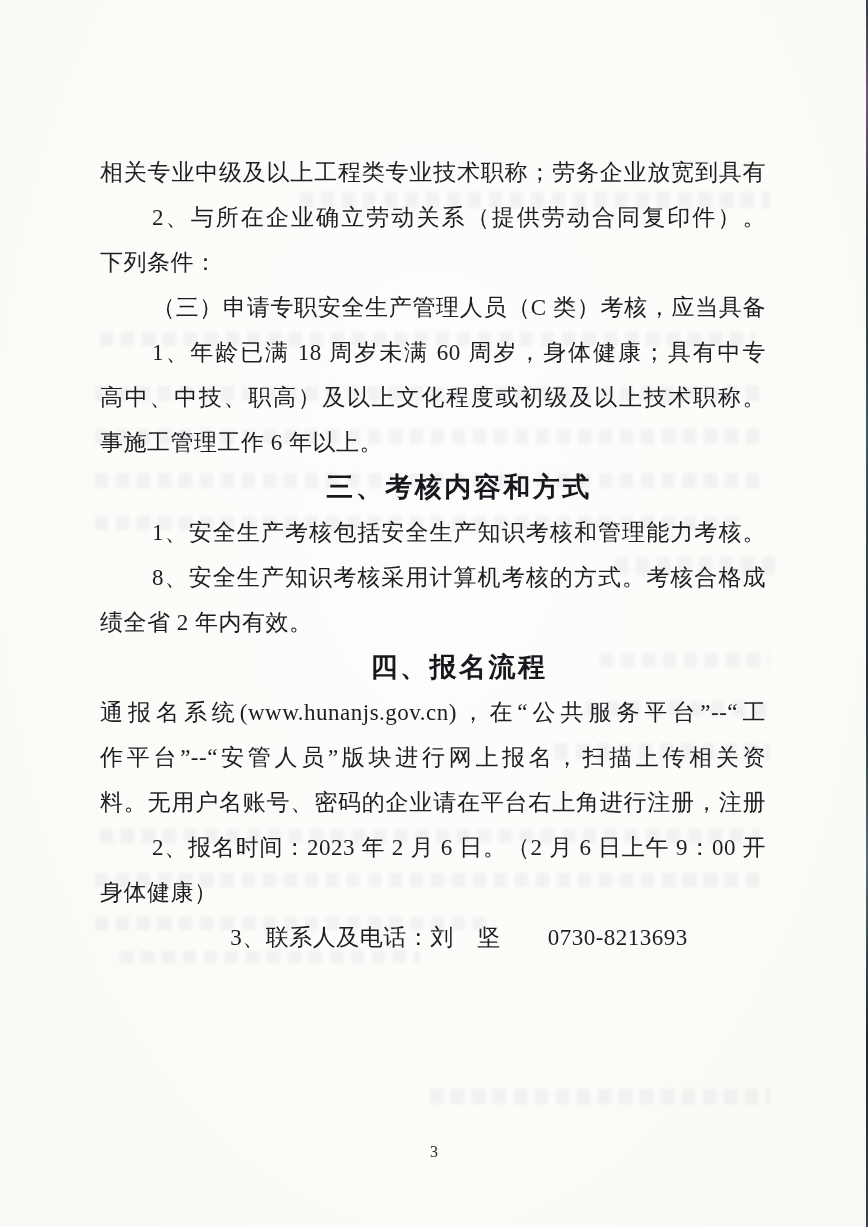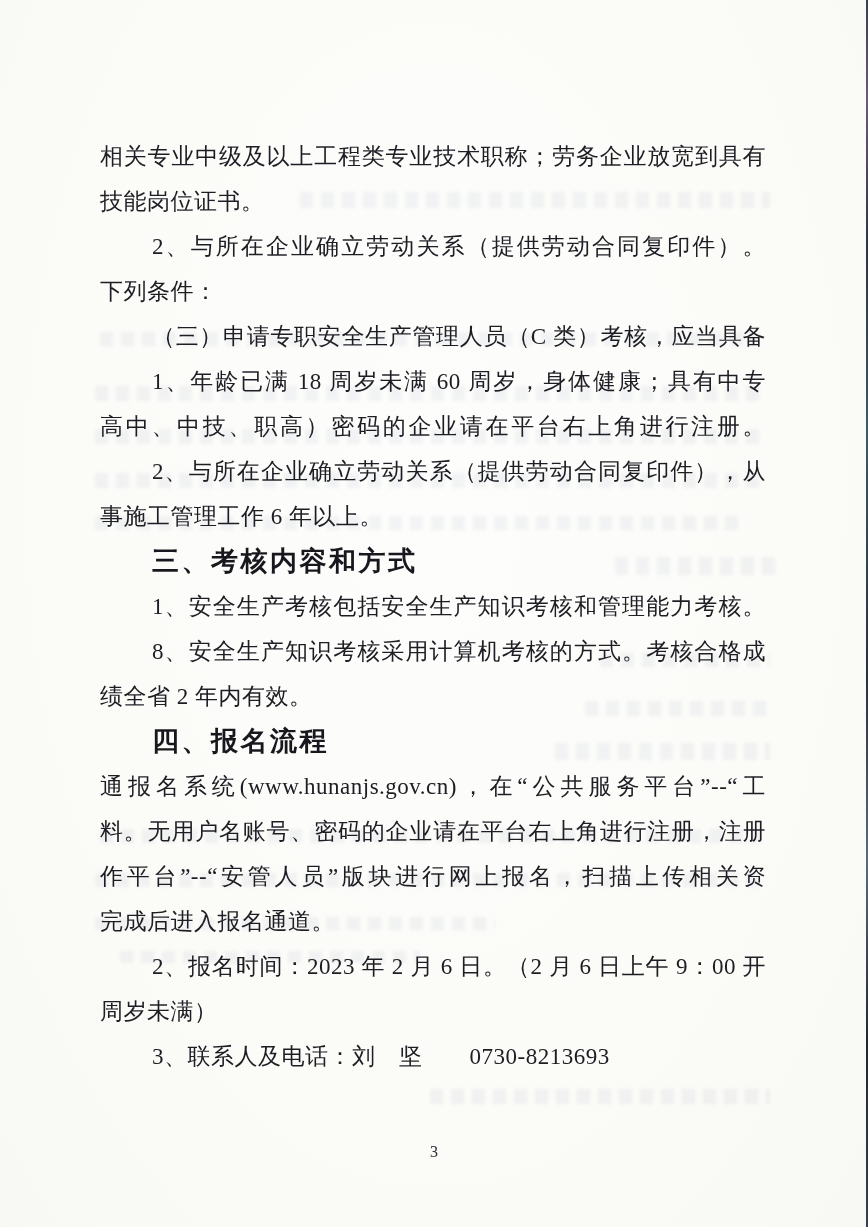--- a/index.html
+++ b/index.html
@@ -23,32 +23,32 @@
     top: 0;
     right: 0;
     width: 2px;
     height: 100%;
     background: linear-gradient(180deg,
       #3a3f4a 0%, #6b5a7a 8%, #2f3440 20%, #3c5a66 35%,
       #2b2f3a 55%, #5a6b7a 70%, #23262e 85%, #3a3f4a 100%);
   }
   .content {
     position: absolute;
-    top: 134px;
+    top: 150px;
     left: 100px;
     width: 666px;
   }
   .line {
     height: 45px;
     line-height: 45px;
     font-size: 23px;
     white-space: nowrap;
     letter-spacing: 0.5px;
   }
-  .indent { padding-left: 52px; }
+  .indent { padding-left: 52px; text-align: center; }
   .fill {
     white-space: normal;
     text-align: justify;
     text-align-last: justify;
     overflow: hidden;
     height: 45px;
   }
   .heading {
     font-family: "Liberation Sans", "DejaVu Sans", sans-serif;
     font-weight: bold;
@@ -92,38 +92,35 @@
   <div class="ghost" style="left:585px; top:701px; width:185px; height:15px;"></div>
   <div class="ghost" style="left:555px; top:743px; width:215px; height:17px;"></div>
   <div class="ghost" style="left:100px; top:829px; width:660px; height:14px;"></div>
   <div class="ghost" style="left:95px;  top:873px; width:665px; height:14px;"></div>
   <div class="ghost" style="left:95px;  top:917px; width:400px; height:13px;"></div>
   <div class="ghost" style="left:120px; top:951px; width:300px; height:12px;"></div>
   <div class="ghost" style="left:430px; top:1089px; width:340px; height:15px;"></div>
 
   <div class="content">
     <div class="line fill">相关专业中级及以上工程类专业技术职称；劳务企业放宽到具有</div>
-    <div class="line">技能岗位证书。</div>
     <div class="line indent fill">2、与所在企业确立劳动关系（提供劳动合同复印件）。</div>
     <div class="line">下列条件：</div>
     <div class="line indent fill">（三）申请专职安全生产管理人员（C 类）考核，应当具备</div>
     <div class="line indent fill">1、年龄已满 18 周岁未满 60 周岁，身体健康；具有中专（含</div>
-    <div class="line fill">高中、中技、职高）密码的企业请在平台右上角进行注册。</div>
-    <div class="line indent fill">2、与所在企业确立劳动关系（提供劳动合同复印件），从</div>
+    <div class="line fill">高中、中技、职高）及以上文化程度或初级及以上技术职称。</div>
     <div class="line">事施工管理工作 6 年以上。</div>
     <div class="line indent heading">三、考核内容和方式</div>
     <div class="line indent fill">1、安全生产考核包括安全生产知识考核和管理能力考核。</div>
     <div class="line indent fill">8、安全生产知识考核采用计算机考核的方式。考核合格成</div>
     <div class="line">绩全省 2 年内有效。</div>
     <div class="line indent heading">四、报名流程</div>
     <div class="line fill">通报名系统(www.hunanjs.gov.cn)，在“公共服务平台”--“工</div>
+    <div class="line fill">作平台”--“安管人员”版块进行网上报名，扫描上传相关资</div>
     <div class="line fill">料。无用户名账号、密码的企业请在平台右上角进行注册，注册</div>
-    <div class="line fill">作平台”--“安管人员”版块进行网上报名，扫描上传相关资</div>
-    <div class="line">完成后进入报名通道。</div>
     <div class="line indent fill">2、报名时间：2023 年 2 月 6 日。（2 月 6 日上午 9：00 开</div>
-    <div class="line">周岁未满）</div>
+    <div class="line">身体健康）</div>
     <div class="line indent">3、联系人及电话：刘　坚　　0730-8213693</div>
   </div>
 
   <div class="pagenum">3</div>
 
   <div class="scan-edge"></div>
 </div>
 
 </body></html>

